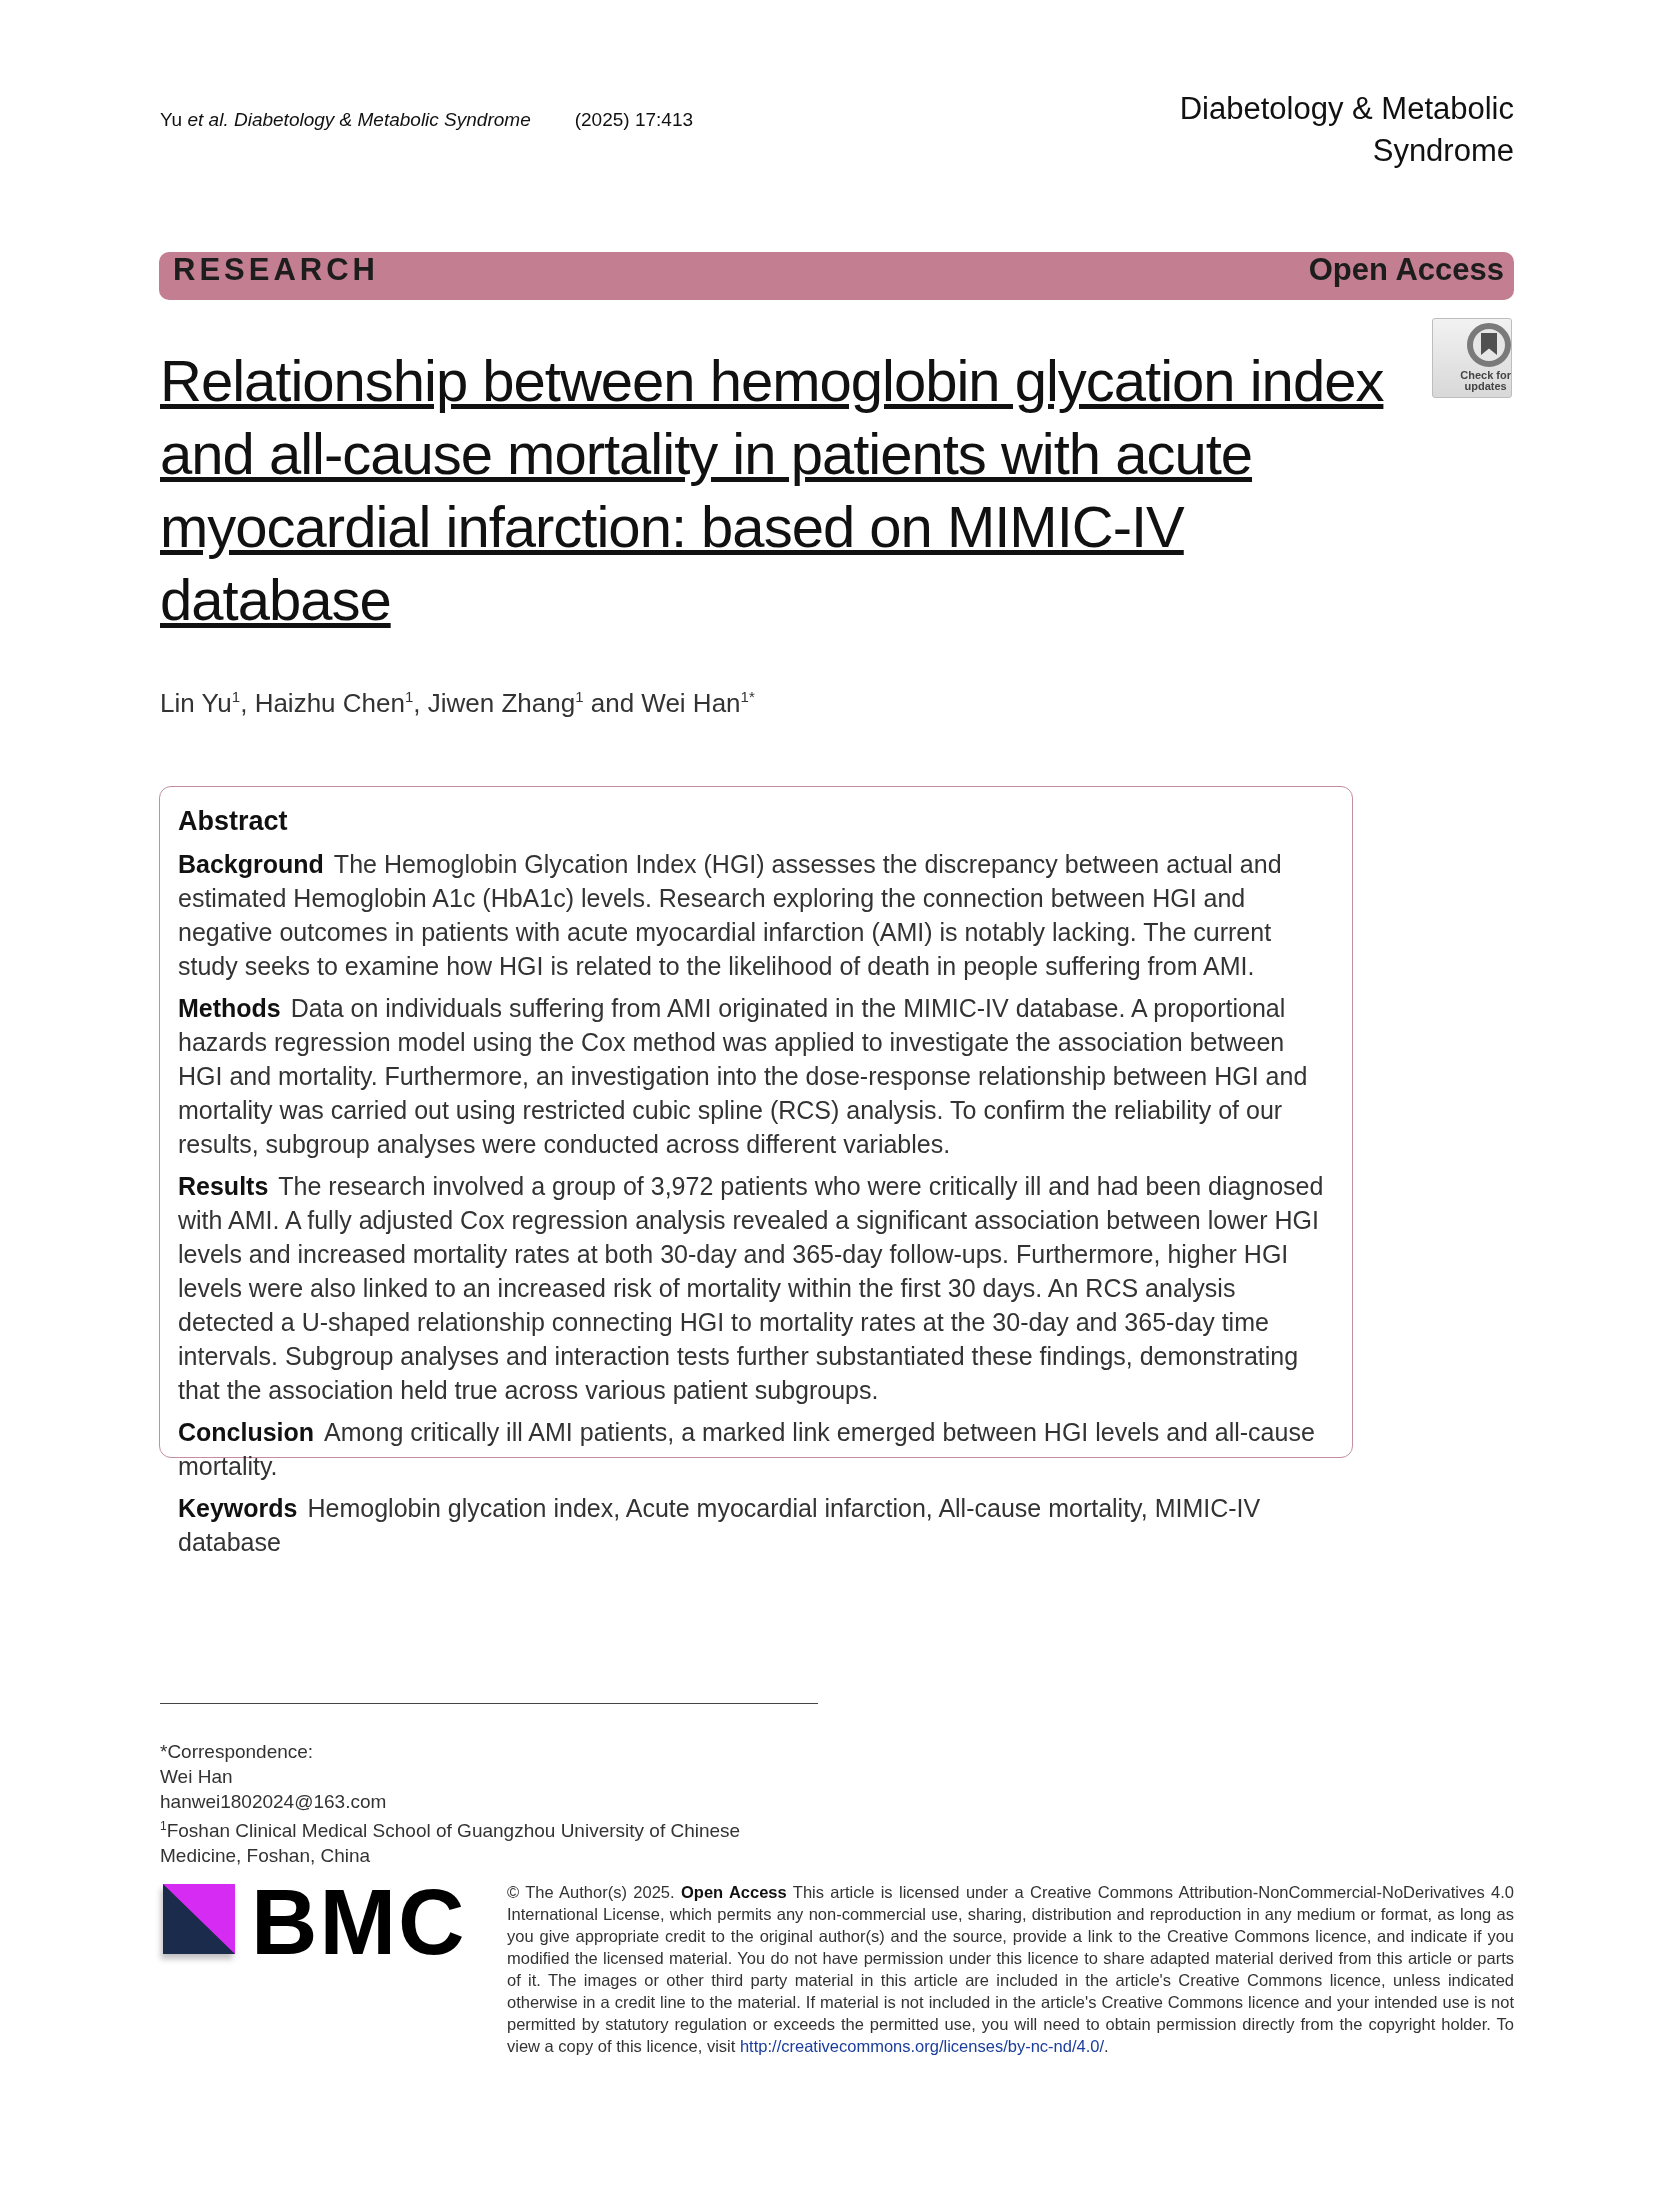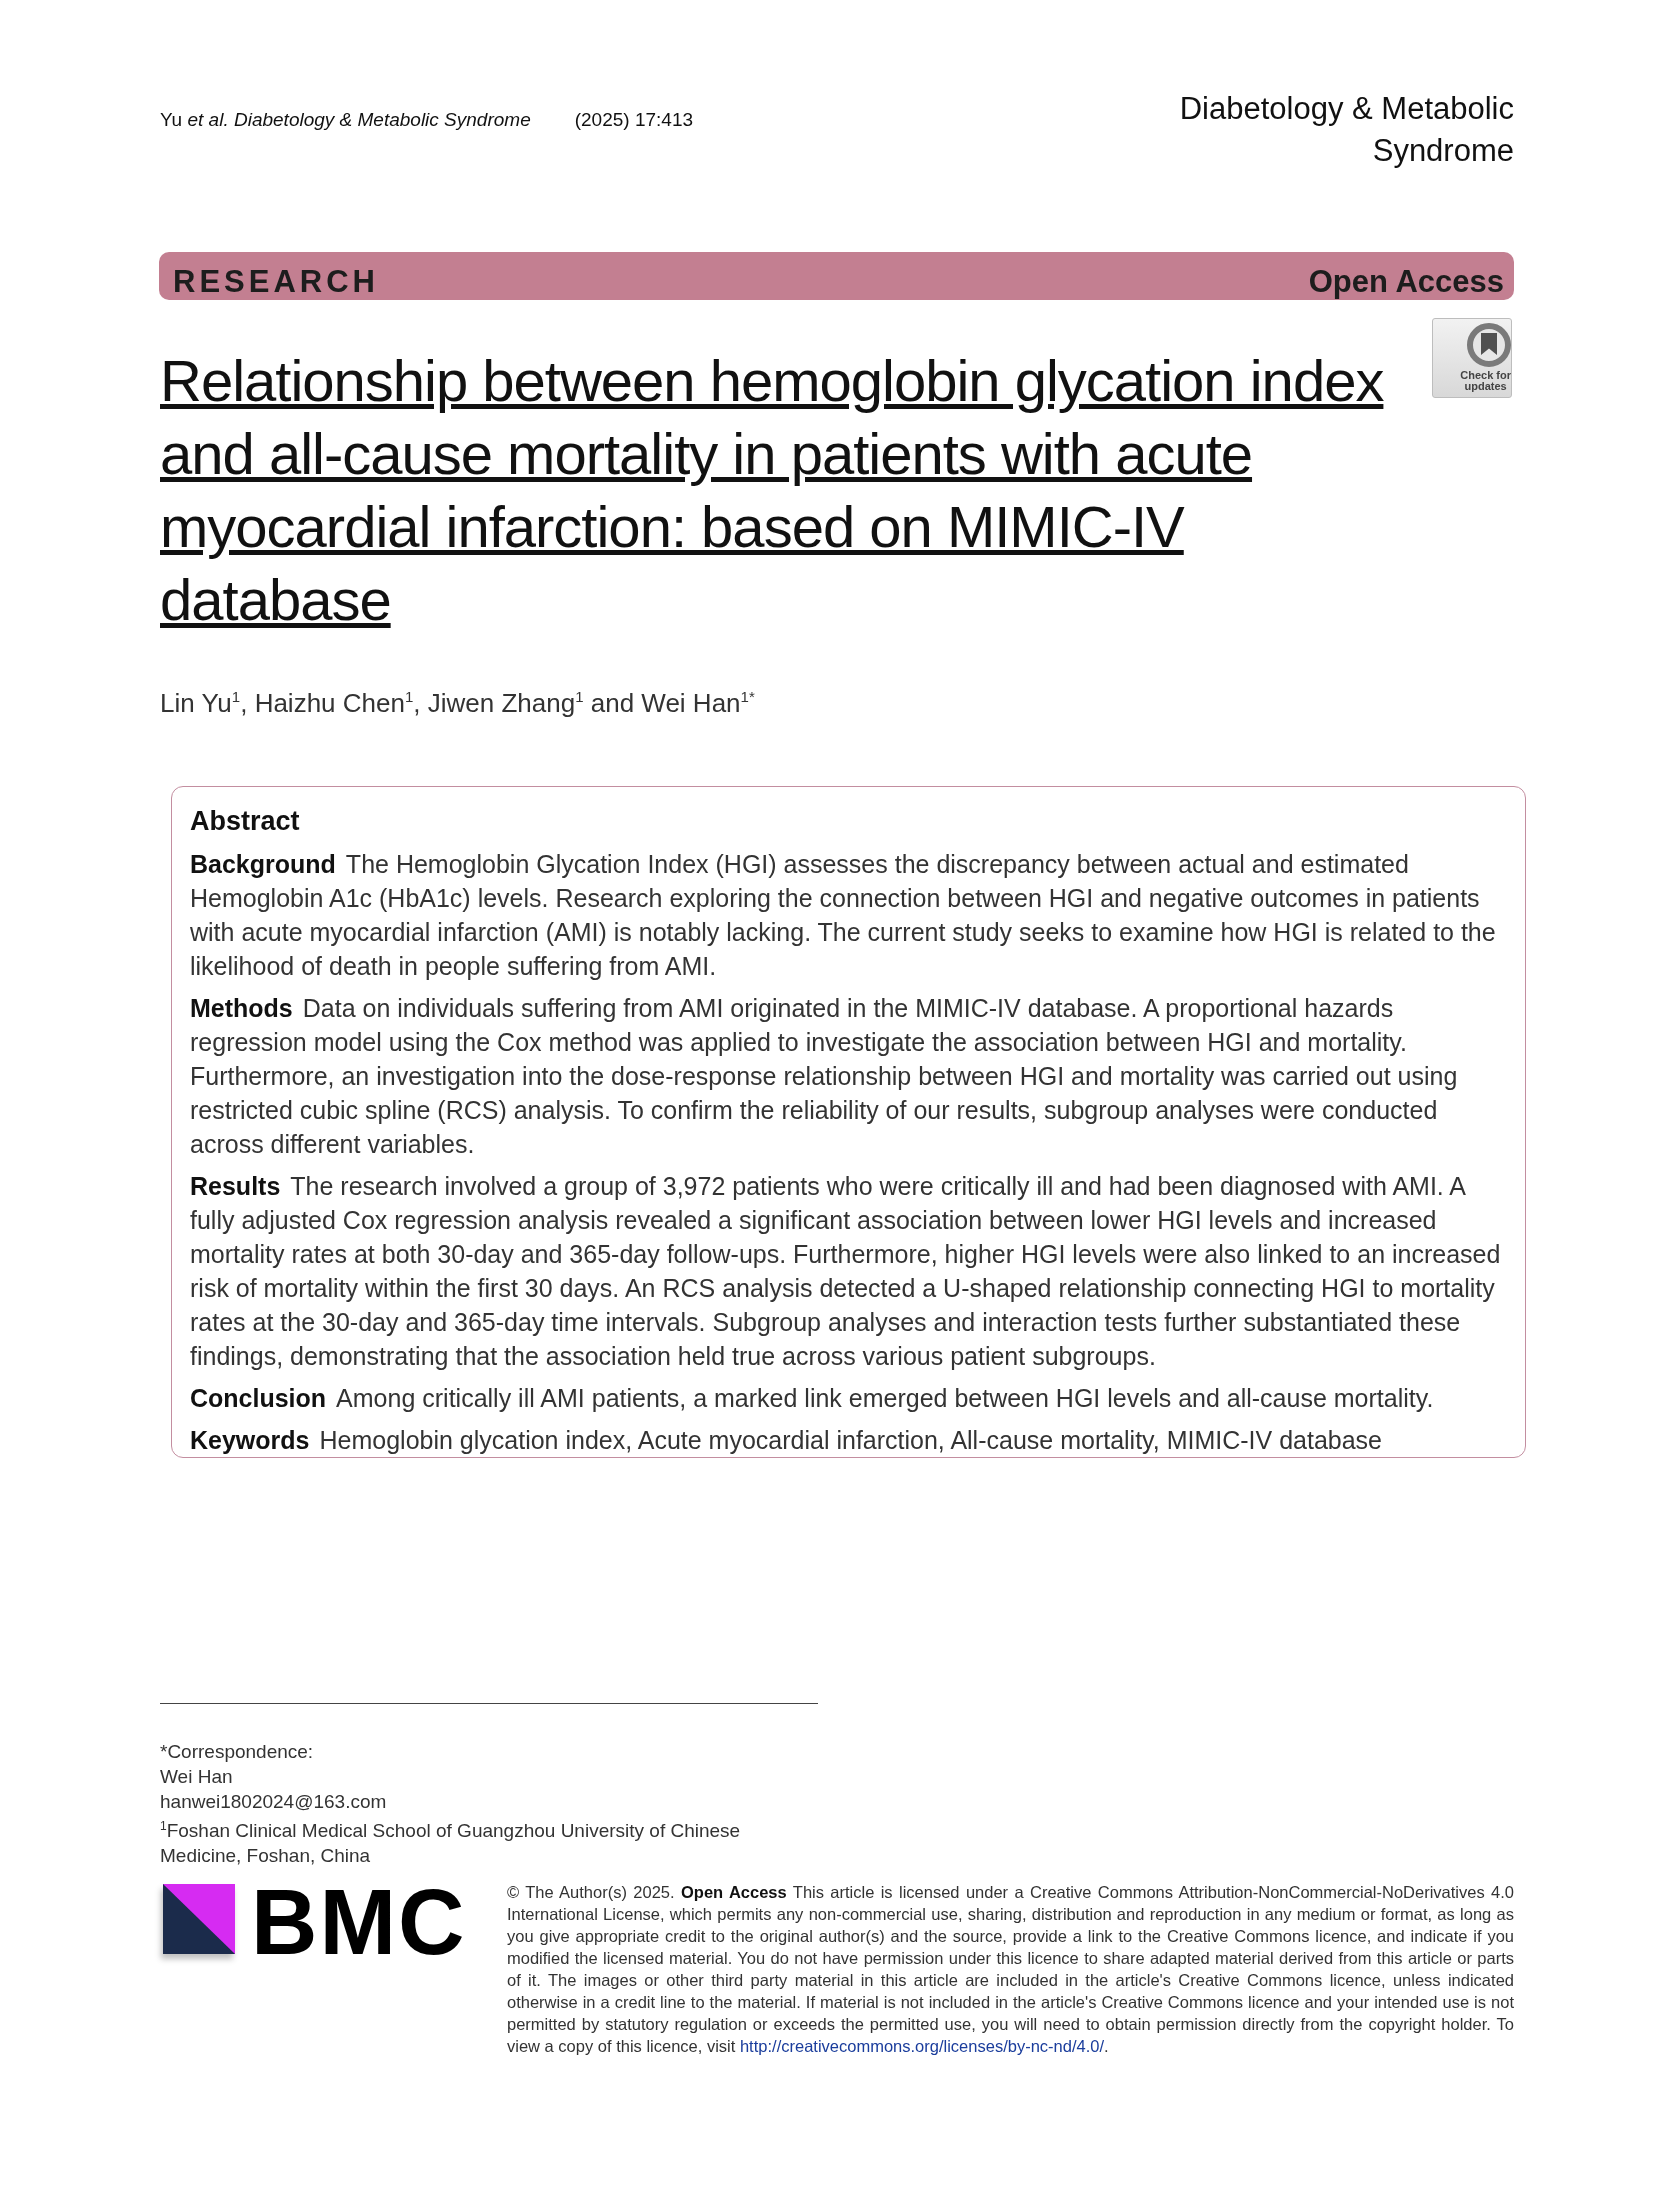--- a/index.html
+++ b/index.html
@@ -7,21 +7,21 @@
          font-family: "Liberation Sans", sans-serif; color: #1a1a1a; }
   .abs { position: absolute; }
 
   
   .hdr-left { left: 160px; top: 94px; font-size: 19px; line-height: 28px; color: #111; margin-top: 12px; }
   .hdr-left .year { display: inline-block; margin-left: 44px; }
   .hdr-right { right: 140px; top: 88px; text-align: right; font-size: 31px; line-height: 42px; color: #111; }
 
   
   .banner { left: 159px; top: 252px; width: 1355px; height: 48px; background: #c37f91;
-            border-radius: 10px; display: flex; align-items: flex-end; justify-content: space-between;
+            border-radius: 10px; display: flex; align-items: flex-start; justify-content: space-between;
             box-sizing: border-box; padding: 0 10px 0 14px; }
   .banner .research { font-weight: bold; font-size: 31px; letter-spacing: 4px; color: #1d1d1d; }
   .banner .open-access { font-weight: bold; font-size: 31px; color: #1d1d1d; }
 
   
   .title { left: 160px; top: 344px; width: 1230px; font-size: 58px; line-height: 73px; color: #111;
            letter-spacing: -1px; text-decoration: underline; }
 
   
   .cfu { left: 1432px; top: 318px; width: 80px; height: 80px; border: 1px solid #bdbdbd;
@@ -31,22 +31,22 @@
                  position: relative; background: #e6e6e6; }
   .cfu .circle::after { content: ""; position: absolute; left: 8px; top: 4px; width: 16px; height: 22px;
                         background: #505050; clip-path: polygon(0 0, 100% 0, 100% 100%, 50% 70%, 0 100%); }
   .cfu .cfu-text { font-size: 11px; line-height: 11px; font-weight: bold; color: #444; text-align: center; margin-top: 3px; }
 
   
   .authors { left: 160px; top: 688px; font-size: 26px; color: #333; }
   .authors sup { font-size: 15px; vertical-align: 10px; }
 
   
-  .abstract { left: 159px; top: 786px; width: 1355px; height: 672px; border: 1.5px solid #c38ea0;
-              border-radius: 12px; box-sizing: border-box; padding: 14px 20px 8px 18px; margin-left: 12px; }
+  .abstract { left: 159px; top: 786px; width: 1194px; height: 672px; border: 1.5px solid #c38ea0;
+              border-radius: 12px; box-sizing: border-box; padding: 14px 20px 8px 18px; }
   .abstract h2 { margin: 0 0 6px 0; font-size: 27px; font-weight: bold; color: #111; line-height: 40px; }
   .abstract p { margin: 0 0 8px 0; font-size: 25px; line-height: 34px; color: #333; }
   .abstract p b { color: #111; font-weight: bold; margin-right: 10px; }
 
   
   .fn-rule { left: 160px; top: 1703px; width: 658px; height: 0; border-top: 1.5px solid #444; }
   .footnote { left: 160px; top: 1711px; font-size: 19px; line-height: 25px; color: #333; margin-top: 28px; }
   .footnote sup { font-size: 12px; vertical-align: 7px; }
 
   

